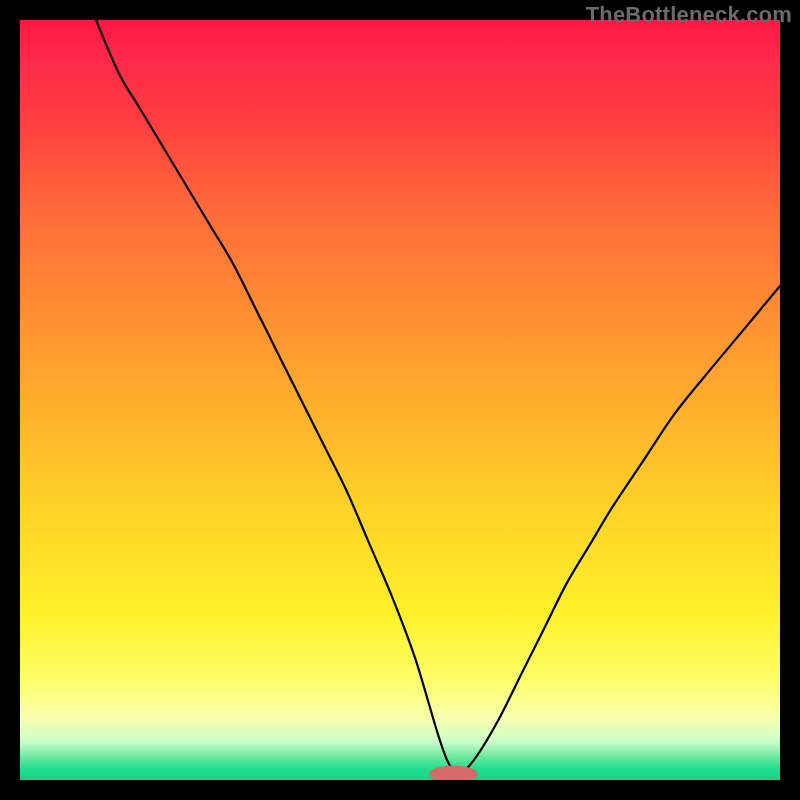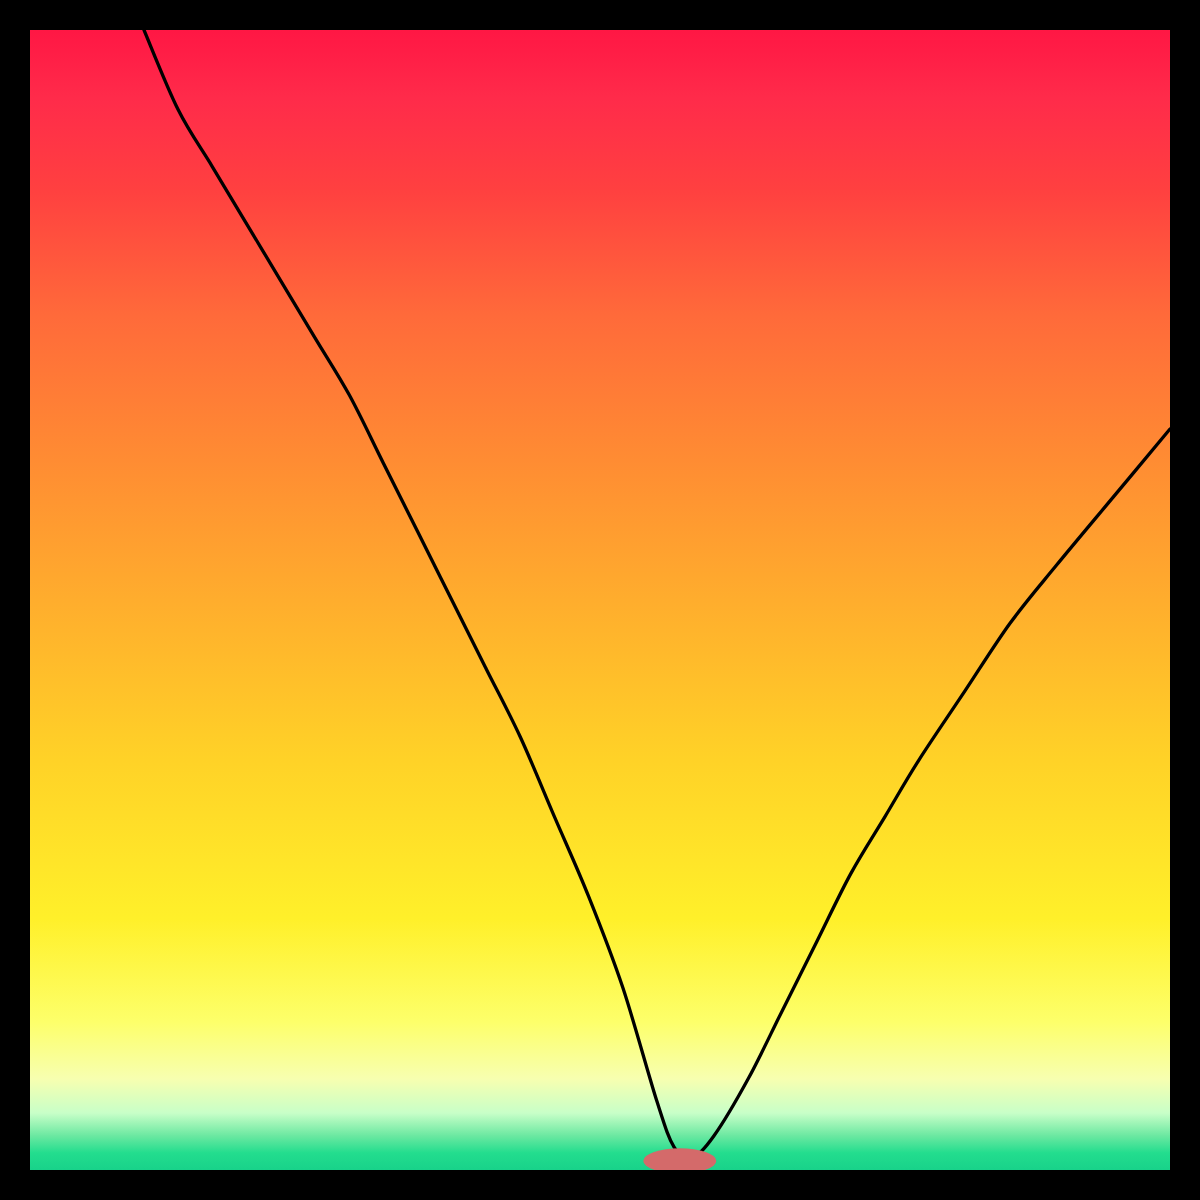--- a/index.html
+++ b/index.html
@@ -81,13 +81,14 @@
 
   <div class="plot-area">
     <div class="gradient"></div>
 
     <svg class="curve-svg" viewBox="0 0 100 100" preserveAspectRatio="none">
       <path class="curve-path" d="M 10.00 0.00 C 10.50 1.17, 12.00 5.00, 13.00 7.00 C 14.00 9.00, 15.00 10.33, 16.00 12.00 C 17.00 13.67, 18.00 15.33, 19.00 17.00 C 20.00 18.67, 21.00 20.33, 22.00 22.00 C 23.00 23.67, 24.00 25.33, 25.00 27.00 C 26.00 28.67, 27.00 30.17, 28.00 32.00 C 29.00 33.83, 30.00 36.00, 31.00 38.00 C 32.00 40.00, 33.00 42.00, 34.00 44.00 C 35.00 46.00, 36.00 48.00, 37.00 50.00 C 38.00 52.00, 39.00 54.00, 40.00 56.00 C 41.00 58.00, 42.00 59.83, 43.00 62.00 C 44.00 64.17, 45.00 66.67, 46.00 69.00 C 47.00 71.33, 48.00 73.50, 49.00 76.00 C 50.00 78.50, 51.00 81.00, 52.00 84.00 C 53.00 87.00, 54.25 91.67, 55.00 94.00 C 55.75 96.33, 56.00 97.17, 56.50 98.00 C 57.00 98.83, 57.42 99.17, 58.00 99.00 C 58.58 98.83, 59.17 98.17, 60.00 97.00 C 60.83 95.83, 62.00 93.83, 63.00 92.00 C 64.00 90.17, 65.00 88.00, 66.00 86.00 C 67.00 84.00, 68.00 82.00, 69.00 80.00 C 70.00 78.00, 71.00 75.83, 72.00 74.00 C 73.00 72.17, 74.00 70.67, 75.00 69.00 C 76.00 67.33, 76.83 65.83, 78.00 64.00 C 79.17 62.17, 80.67 60.00, 82.00 58.00 C 83.33 56.00, 84.67 53.83, 86.00 52.00 C 87.33 50.17, 88.50 48.83, 90.00 47.00 C 91.50 45.17, 93.33 43.00, 95.00 41.00 C 96.67 39.00, 99.17 36.00, 100.00 35.00" vector-effect="non-scaling-stroke"></path>
       <ellipse class="marker" cx="57.00" cy="99.20" rx="3.2" ry="1.1"></ellipse>
     </svg>
   </div>
 
+  <div class="watermark">TheBottleneck.com</div>
 </div>
 
 </body></html>

